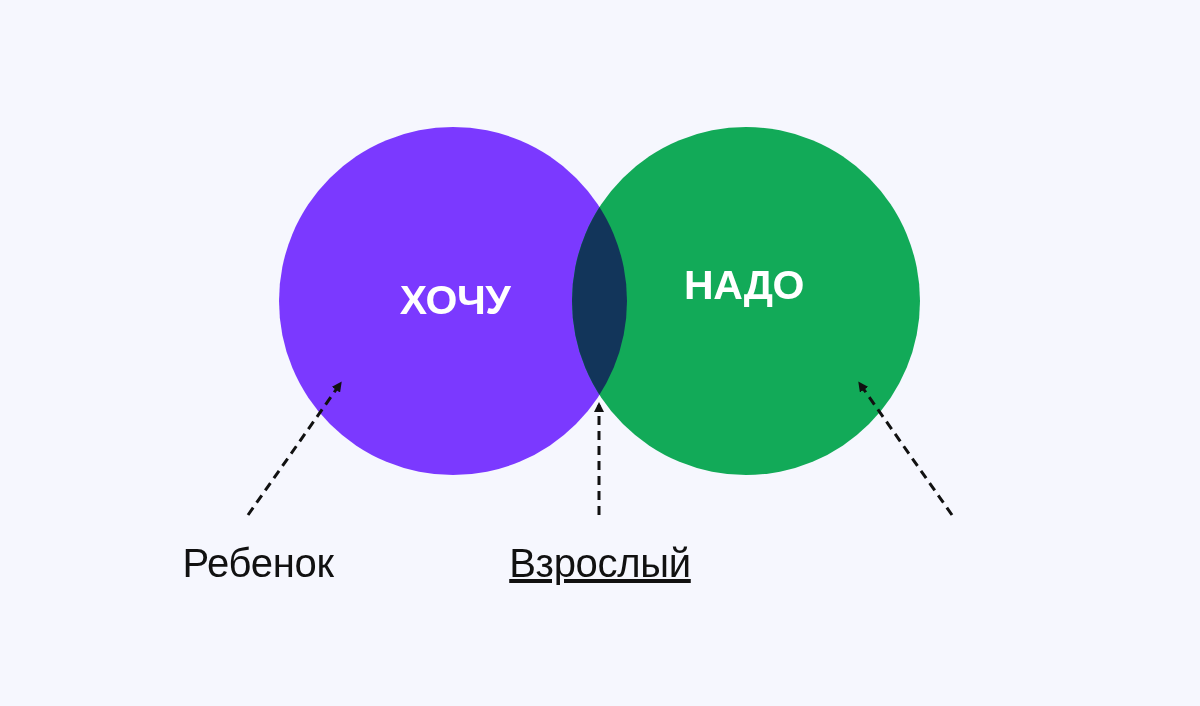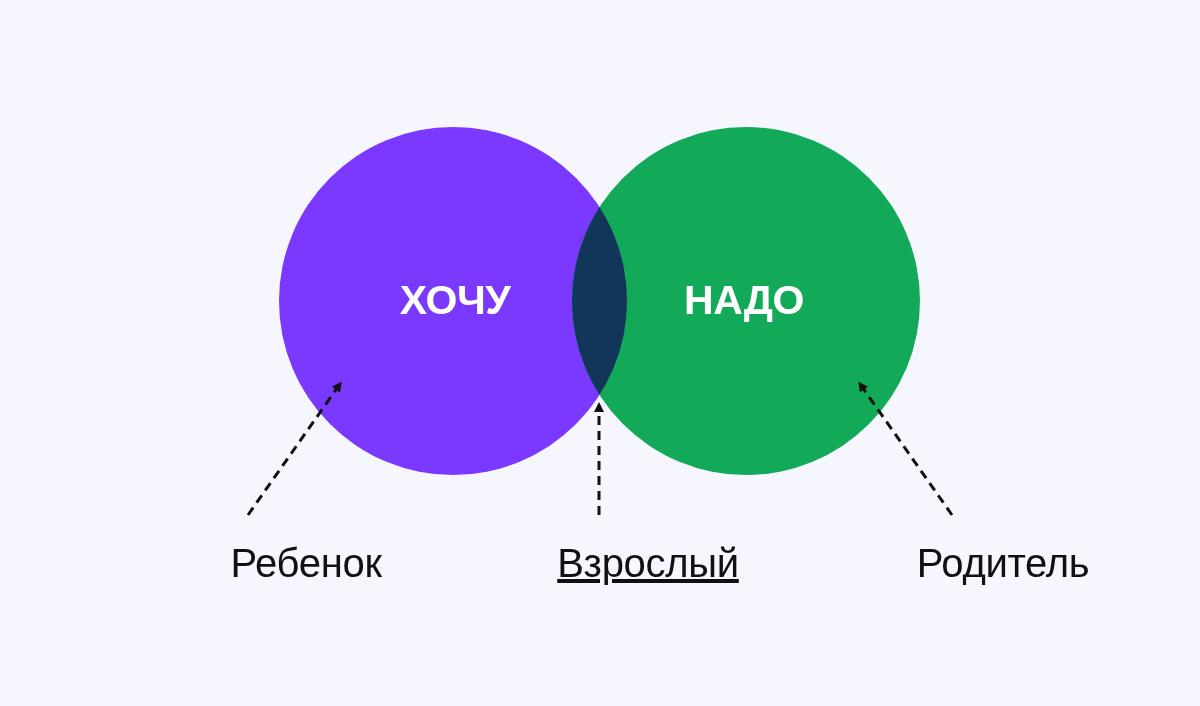--- a/index.html
+++ b/index.html
@@ -10,21 +10,21 @@
     }
     .stage { position: relative; width: 1200px; height: 669px; }
     svg.diagram { position: absolute; left: 0; top: 0; }
     .circle-label {
       position: absolute; color: #ffffff; font-weight: 600;
       font-size: 41px; line-height: 1; white-space: nowrap;
       transform: translate(-50%, -50%); letter-spacing: -0.5px;
     }
     .role-label {
       position: absolute; color: #111111; font-size: 40px; line-height: 1;
-      white-space: nowrap; transform: translateX(-50%); letter-spacing: -0.3px; margin-left: 48px;
+      white-space: nowrap; transform: translateX(-50%); letter-spacing: -0.3px;
     }
   </style>
 </head>
 <body>
 
 <div class="stage">
   <svg class="diagram" width="1200" height="706" viewBox="0 0 1200 706">
     <defs>
       <clipPath id="clipWant">
         <circle cx="453" cy="301" r="174"></circle>
@@ -36,18 +36,17 @@
     <circle cx="453" cy="301" r="174" fill="#7B39FF"></circle>
     <circle cx="746" cy="301" r="174" fill="#12AA58"></circle>
     <circle cx="746" cy="301" r="174" fill="#12355A" clip-path="url(#clipWant)"></circle>
 
     <line x1="248" y1="515" x2="340" y2="384" stroke="#111111" stroke-width="3" stroke-dasharray="9,6" marker-end="url(#arrowhead)"></line>
     <line x1="599" y1="515" x2="599" y2="405" stroke="#111111" stroke-width="3" stroke-dasharray="9,6" marker-end="url(#arrowhead)"></line>
     <line x1="952" y1="515" x2="860" y2="384" stroke="#111111" stroke-width="3" stroke-dasharray="9,6" marker-end="url(#arrowhead)"></line>
   </svg>
 
   <div class="circle-label" style="left:455px; top:300px;">ХОЧУ</div>
-  <div class="circle-label" style="left:744px; top:300px;">НАДО</div>
+  <div class="circle-label" style="left:744px; top:285px;">НАДО</div>
 
   <div class="role-label" style="left:258px; top:543px;">Ребенок</div>
   <div class="role-label" style="left:600px; top:543px;text-decoration:underline;">Взрослый</div>
-  <div class="role-label" style="left:955px; top:543px;">Родитель</div>
 </div>
 
 </body></html>

